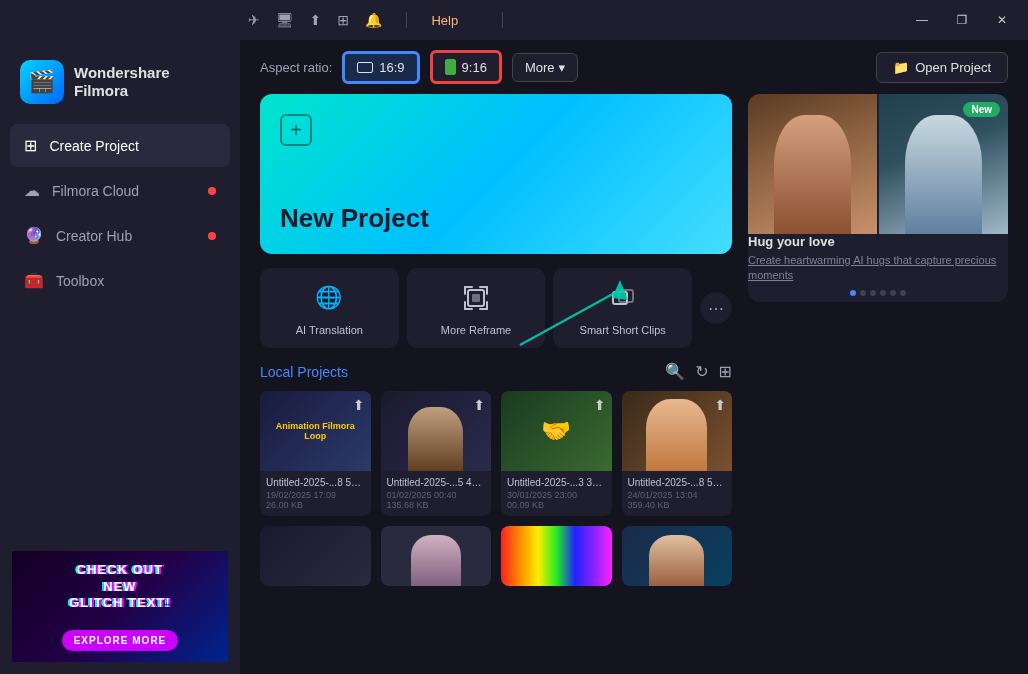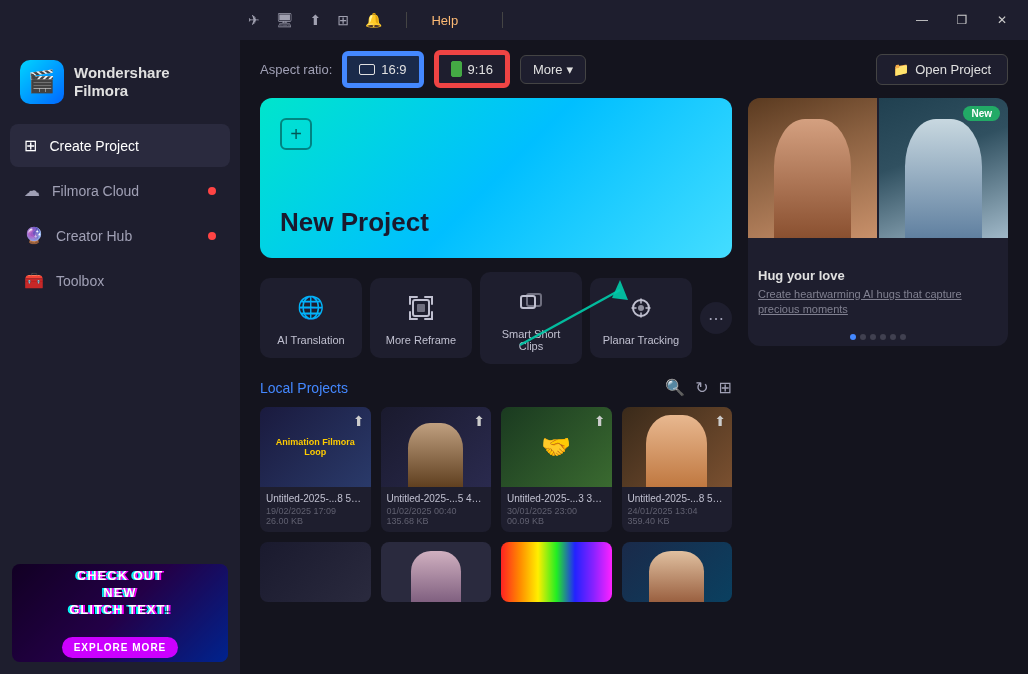--- a/index.html
+++ b/index.html
@@ -131,23 +131,23 @@
     .nav-dot {
       width: 8px;
       height: 8px;
       background: #ff4444;
       border-radius: 50%;
       margin-left: auto;
     }
 
     .sidebar-banner {
       margin: auto 12px 12px;
-      border-radius: 8px;
-      overflow: hidden;
-      height: 98px;
+      border-radius: 2px;
+      overflow: hidden;
+      height: 111px;
       background: linear-gradient(135deg, #1a0033, #330066, #0033cc);
       position: relative;
       cursor: pointer;
       padding-left: 7px;
     }
     .banner-content {
       position: absolute;
       inset: 0;
       display: flex;
       flex-direction: column;
@@ -198,21 +198,21 @@
     .toolbar-label {
       font-size: 13px;
       color: #a0a0b5;
     }
     .ratio-btn {
       display: flex;
       align-items: center;
       gap: 6px;
       padding: 6px 12px;
       border-radius: 6px;
-      border: 5px solid #ef4444;
+      border: 3px solid #ef4444;
       background: #1e1e2e;
       color: #e0e0e0;
       font-size: 13px;
       cursor: pointer;
     }
     .ratio-btn.active {
       border-color: #4488ff;
       background: #1a2a4a;
     }
     .ratio-icon {
@@ -447,22 +447,20 @@
       top: 8px;
       right: 8px;
       background: #22aa66;
       color: white;
       font-size: 10px;
       font-weight: 700;
       padding: 2px 8px;
       border-radius: 10px;
     }
     .featured-info {
-      padding: 10px;
-      margin-top: 20px;
     }
     .featured-title {
       font-size: 13px;
       font-weight: 600;
       color: #e0e0e0;
     }
     .featured-desc {
       font-size: 11px;
       color: #808090;
       margin-top: 4px;
@@ -654,30 +652,20 @@
           </div>
           <div class="tool-item">
             <div class="tool-icon-box">
               <svg width="28" height="28" viewBox="0 0 28 28" fill="none">
                 <rect x="4" y="8" width="14" height="12" rx="2" stroke="#c0c0d0" stroke-width="2" fill="none"></rect>
                 <rect x="10" y="6" width="14" height="12" rx="2" stroke="#c0c0d0" stroke-width="2" fill="none" opacity="0.5"></rect>
               </svg>
             </div>
             <span>Smart Short Clips</span>
           </div>
-          <div class="tool-item">
-            <div class="tool-icon-box">
-              <svg width="28" height="28" viewBox="0 0 28 28" fill="none">
-                <circle cx="14" cy="14" r="8" stroke="#c0c0d0" stroke-width="2" fill="none"></circle>
-                <circle cx="14" cy="14" r="3" fill="#c0c0d0" opacity="0.7"></circle>
-                <path d="M5 14 L9 14 M19 14 L23 14 M14 5 L14 9 M14 19 L14 23" stroke="#c0c0d0" stroke-width="1.5" stroke-linecap="round"></path>
-              </svg>
-            </div>
-            <span>Planar Tracking</span>
-          </div>
           <div class="tool-more-btn">
             <span>⋯</span>
           </div>
         </div>
 
         <div class="local-projects-section">
           <div class="section-header">
             <span class="section-title">Local Projects</span>
             <div class="section-actions">
               <span class="section-action-icon">🔍</span>

